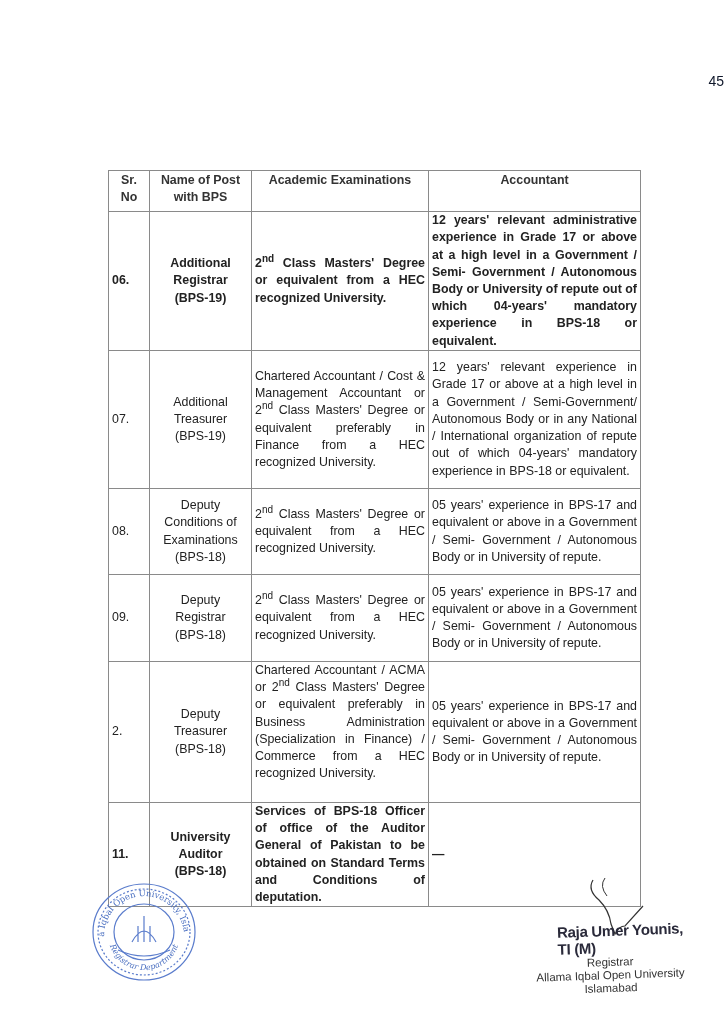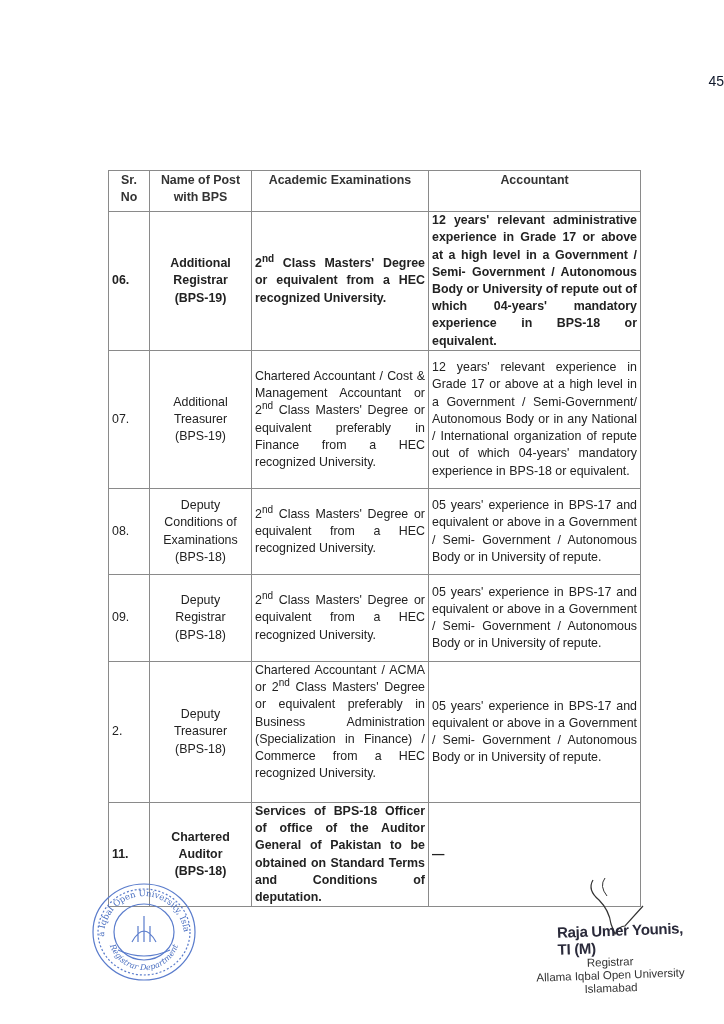--- a/index.html
+++ b/index.html
@@ -96,21 +96,21 @@
           <div>Deputy</div>
           <div>Treasurer</div>
           <div>(BPS-18)</div>
         </td>
         <td class="qual"><span>Chartered Accountant / ACMA or 2</span><sup>nd</sup><span> Class Masters' Degree or equivalent preferably in Business Administration (Specialization in Finance) / Commerce from a HEC recognized University.</span></td>
         <td class="exp">05 years' experience in BPS-17 and equivalent or above in a Government / Semi- Government / Autonomous Body or in University of repute.</td>
       </tr>
       <tr class="r11">
         <td class="sr">11.</td>
         <td class="post">
-          <div>Chartered</div>
+          <div>University</div>
           <div>Auditor</div>
           <div>(BPS-18)</div>
         </td>
         <td class="qual"><span>Services of BPS-18 Officer of office of the Auditor General of Pakistan to be obtained on Standard Terms and Conditions of deputation.</span><sup></sup><span></span></td>
         <td class="exp dash">—</td>
       </tr>
     </tbody>
 </table>
 
 <svg class="seal" viewBox="0 0 112 104">

